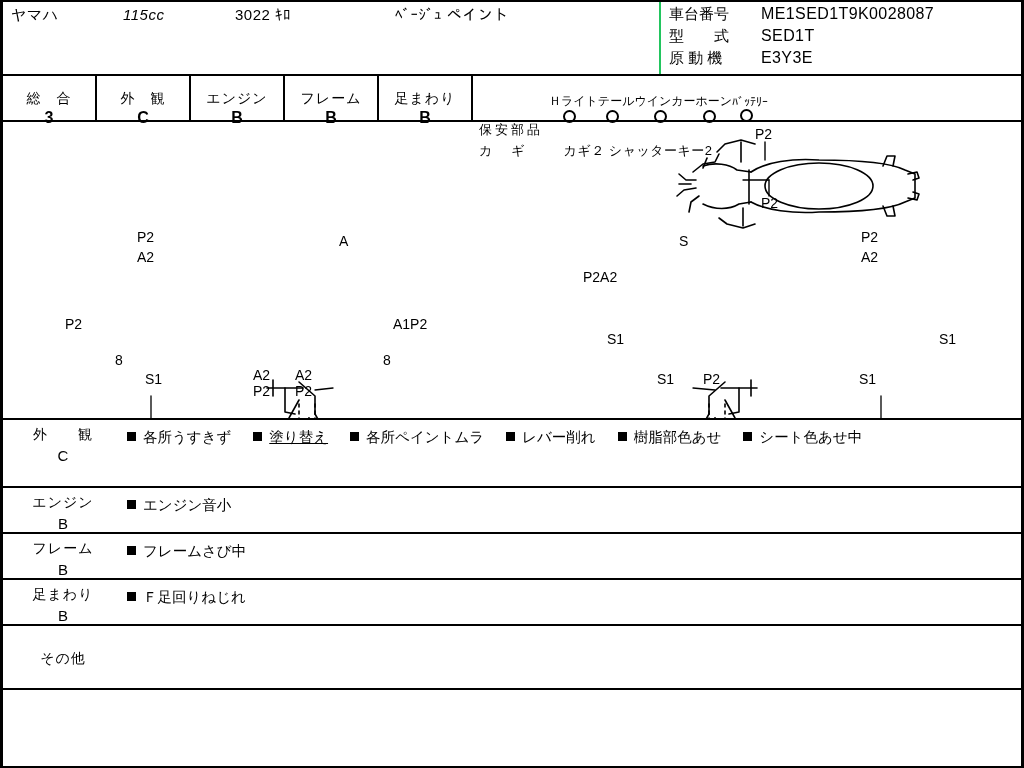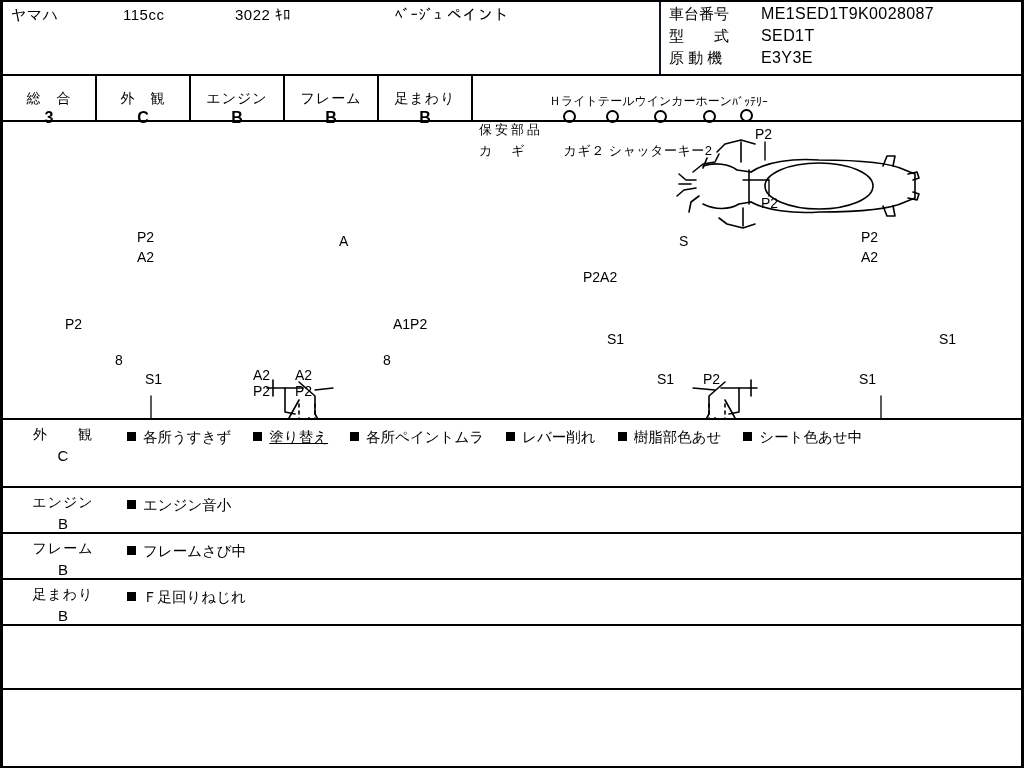--- a/index.html
+++ b/index.html
@@ -23,30 +23,30 @@
   
   .hdr {
     display: flex;
     height: 74px;
     border-bottom: 2px solid #000;
   }
   .hdr-left {
     flex: 0 0 658px;
     position: relative;
     padding: 4px 0 0 8px;
-    border-right: 2px solid #0f172a;
+    border-right: 2px solid #22c55e;
   }
   .hdr-line1 {
     display: flex;
     align-items: baseline;
     font-size: 15px;
     letter-spacing: 0.5px;
   }
   .maker { width: 112px; }
-  .disp  { width: 112px; }
+  .disp  { width: 112px; font-style: italic; }
   .mileage { width: 160px; }
   .color { }
   .hdr-model {
     font-size: 21px;
     font-weight: 700;
     margin-top: 4px;
     letter-spacing: 0.5px;
   }
   .hdr-right {
     flex: 1;
@@ -434,20 +434,23 @@
       <div class="ncat">
         <div class="cl">足まわり</div>
         <div class="cg">B</div>
       </div>
       <div class="nbody">
         <span class="nitem"><span class="sq"></span><span>Ｆ足回りねじれ</span></span>
       </div>
     </div>
 
     <div class="nrow row-other">
+      <div class="ncat">
+        <div class="cl">その他</div>
+      </div>
       <div class="nbody"></div>
     </div>
 
     <div class="nrow row-blank">
       <div class="ncat"></div>
       <div class="nbody"></div>
     </div>
 
   </div>
 </div>

